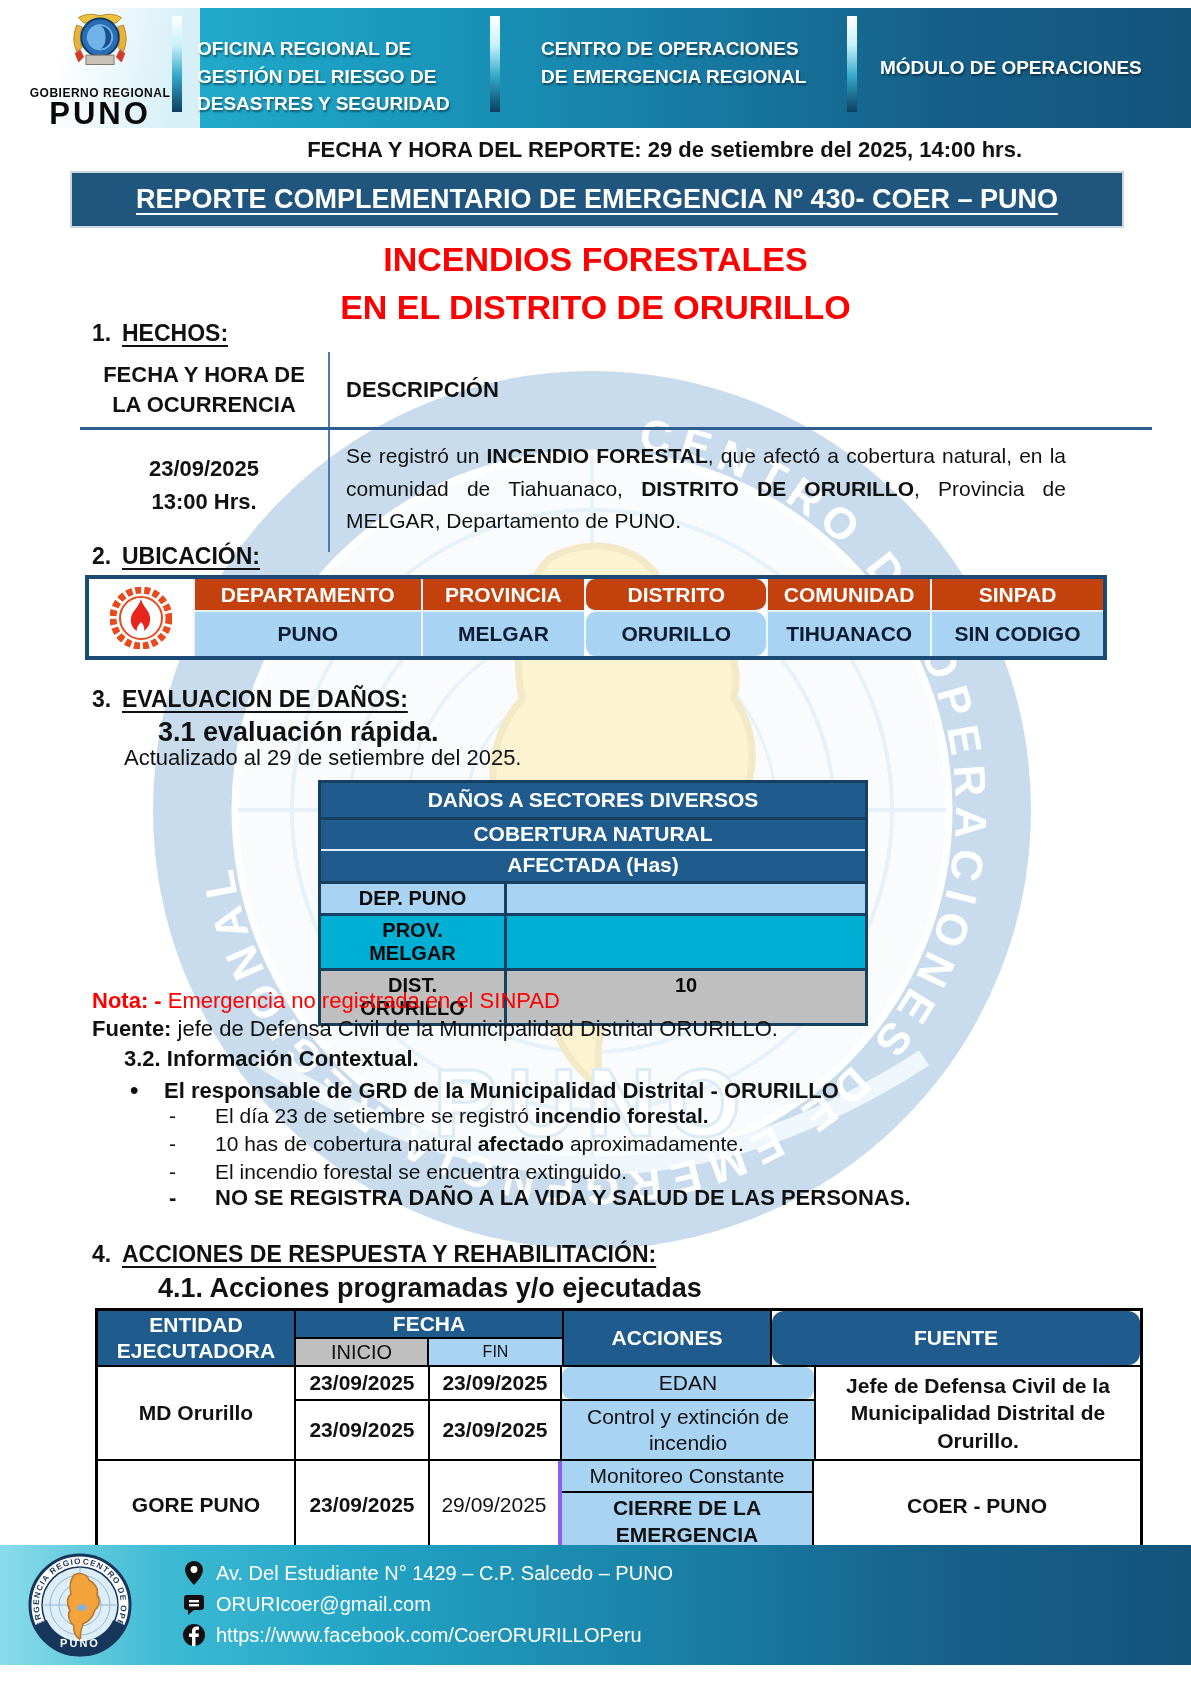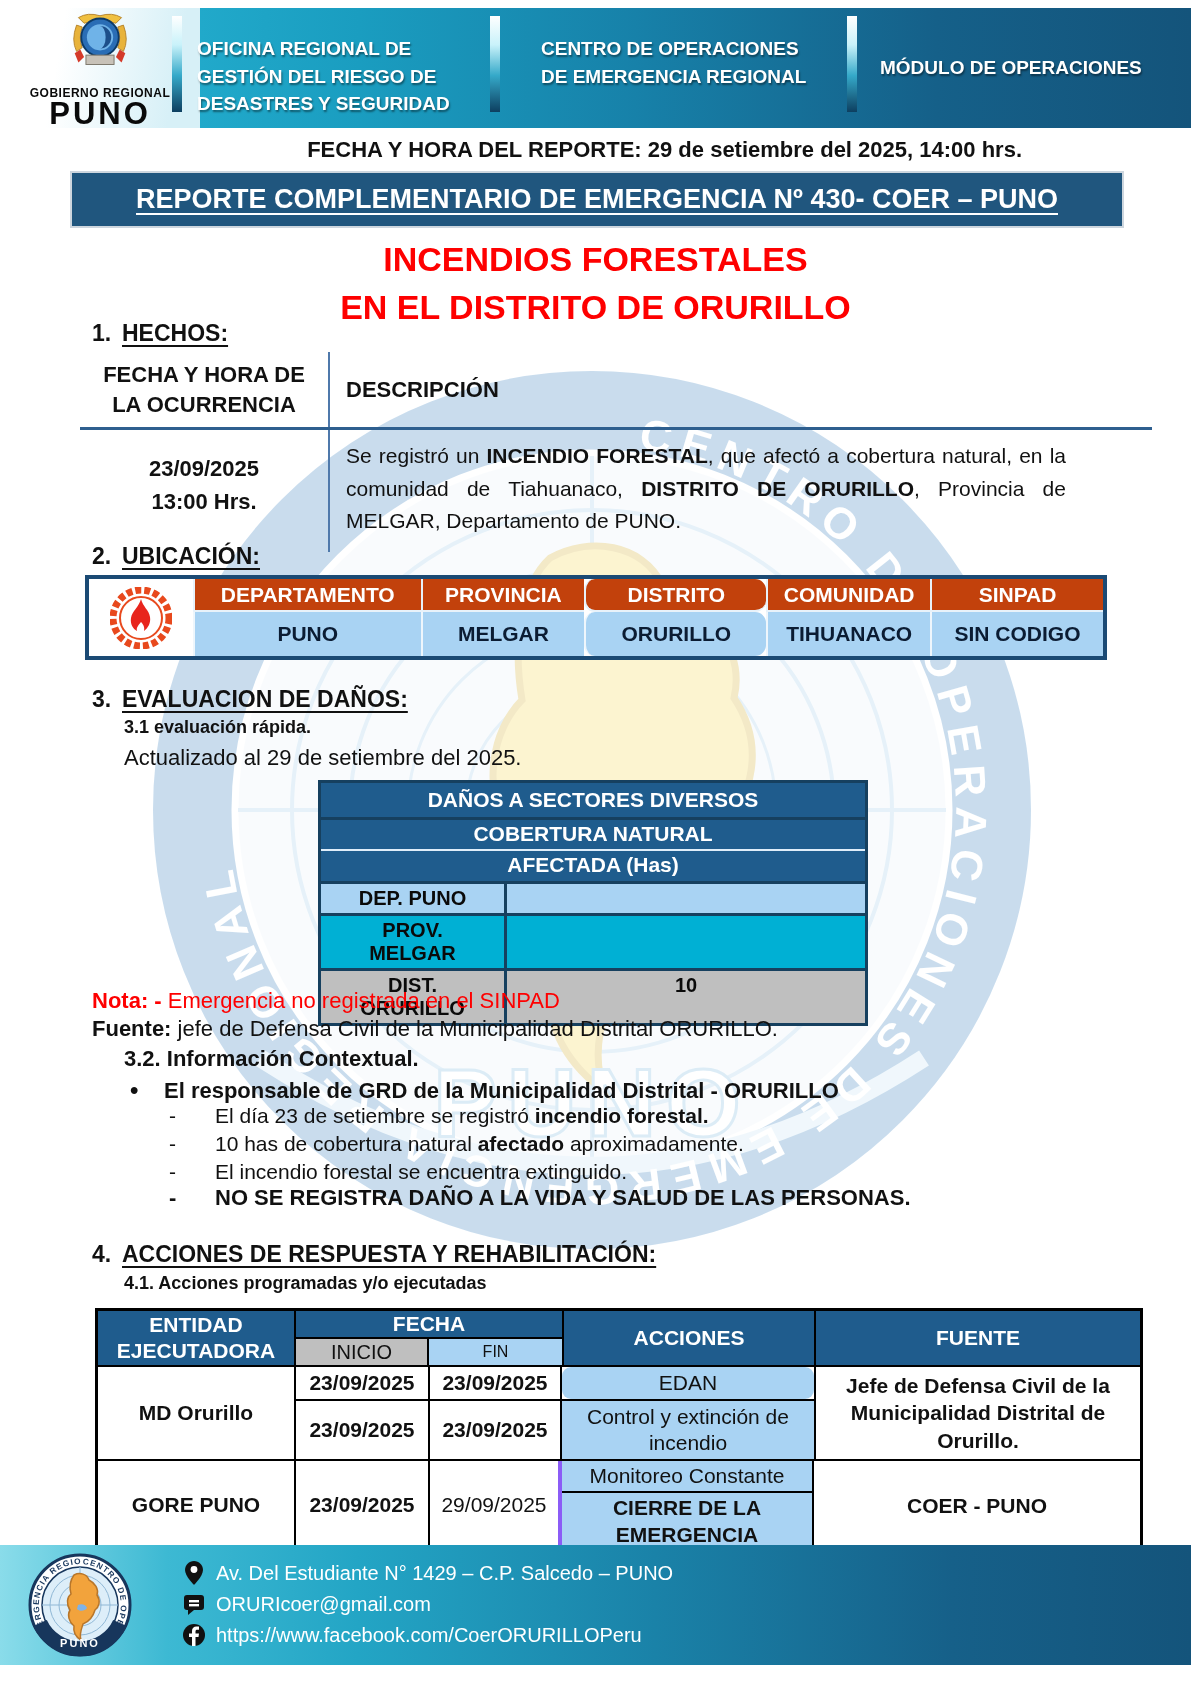--- a/index.html
+++ b/index.html
@@ -44,21 +44,21 @@
     display:flex; align-items:center; justify-content:center;
   }
   .banner span { color:#fff; font-size:27px; font-weight:bold; text-decoration:underline; text-underline-offset:5px; }
   .main-title { position:absolute; left:0; width:100%; text-align:center; color:#fe0000;
     font-size:34px; font-weight:bold; z-index:1;}
   .t1 { top:240px; } .t2 { top:288px; }
   
   .sec-head { position:absolute; font-size:23px; font-weight:bold; z-index:1; }
   .sec-head .num { display:inline-block; width:30px; }
   .sec-head .tt  { text-decoration:underline; text-decoration-thickness:2px; text-underline-offset:4px; }
-  .subhead { position:absolute; font-size:18px; font-weight:bold; z-index:1; }
+  .subhead { position:absolute; font-size:27px; font-weight:bold; z-index:1;margin-left:34px; }
   
   .hechos { position:absolute; left:80px; top:352px; width:1072px; z-index:1; }
   .hechos-hdr { display:flex; border-bottom:3px solid #2e5f8f; height:78px; }
   .hechos-hdr .c1 { width:250px; border-right:2px solid #4f79ab; display:flex; align-items:center;
      justify-content:center; text-align:center; font-weight:bold; font-size:22px; line-height:1.35; padding:0 8px;}
   .hechos-hdr .c2 { flex:1; display:flex; align-items:center; font-weight:bold; font-size:22px; padding-left:16px;}
   .hechos-row { display:flex; }
   .hechos-row .c1 { width:250px; border-right:2px solid #4f79ab; text-align:center;
      font-weight:bold; font-size:22px; padding-top:22px; line-height:1.5;}
   .hechos-row .c2 { flex:1; font-size:21px; line-height:1.55; text-align:justify;
@@ -108,22 +108,22 @@
   .act-hdr { display:flex; height:56px; border-bottom:2px solid #000;}
   .act-hdr .ent { width:198px; border-right:2px solid #000; display:flex; flex-direction:column;
      align-items:center; justify-content:center; line-height:1.25; text-align:center;}
   .act-hdr .fecha-blk { width:268px; border-right:2px solid #000; display:flex; flex-direction:column;}
   .act-hdr .fecha-top { height:28px; display:flex; align-items:center; justify-content:center; border-bottom:2px solid #000;}
   .act-hdr .fecha-bot { flex:1; display:flex; }
   .act-hdr .inicio { width:50%; background:#bfbfbf; color:#111; font-weight:normal; display:flex;
      align-items:center; justify-content:center; border-right:2px solid #000; font-size:20px;}
   .act-hdr .fin { width:50%; background:#a9d3f3; color:#111; font-weight:normal; display:flex;
      align-items:center; justify-content:center; font-size:16px;}
-  .act-hdr .acc { width:252px; border-right:2px solid #000; display:flex; align-items:center; justify-content:center;}
-  .act-hdr .fue { flex:1; display:flex; align-items:center; justify-content:center;}
+  .act-hdr .acc { width:208px; border-right:2px solid #000; display:flex; align-items:center; justify-content:center;}
+  .act-hdr .fue { flex:1; display:flex; align-items:center; justify-content:center;border-radius:12px;}
   .act-body { display:flex; border-bottom:2px solid #000; }
   .act-body:last-child { border-bottom:none; }
   .cell { display:flex; align-items:center; justify-content:center; text-align:center; }
   .ent-cell { width:198px; border-right:2px solid #000; font-weight:bold; }
   .mid-col { width:268px; border-right:2px solid #000; display:flex; flex-direction:column;}
   .acc-col { width:252px; border-right:2px solid #000; display:flex; flex-direction:column; }
   .acc-cell { background:#a9d3f3; flex:1; line-height:1.25; padding:2px 6px;}
   .fue-cell { flex:1; font-weight:bold; line-height:1.3; padding:2px 10px;}
   .subrow-top { border-bottom:2px solid #000; }
   .h30{height:32px;} .h56{height:58px;} .h28{height:28px;} .h58{height:60px;}

